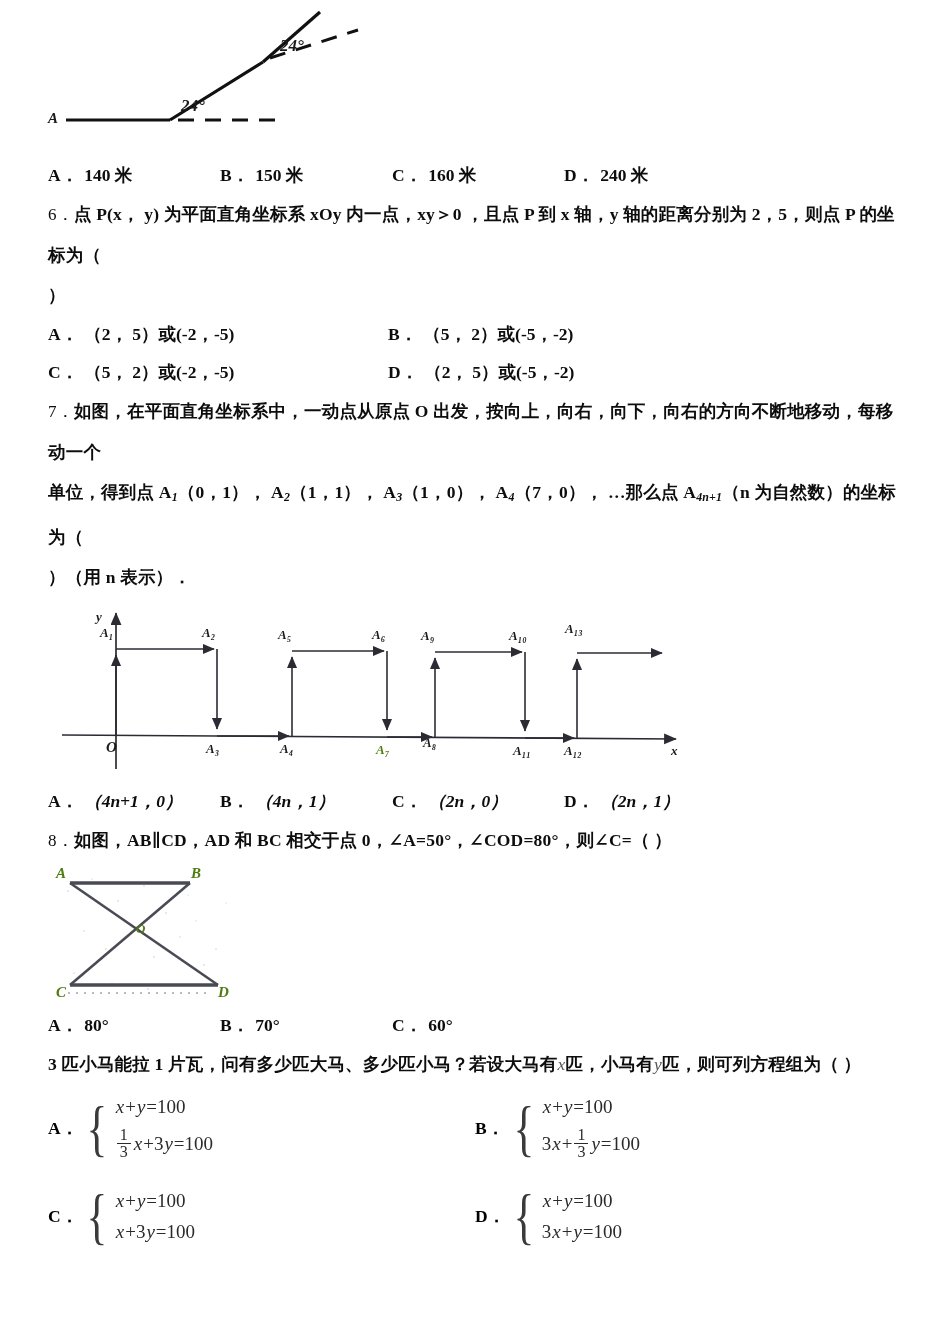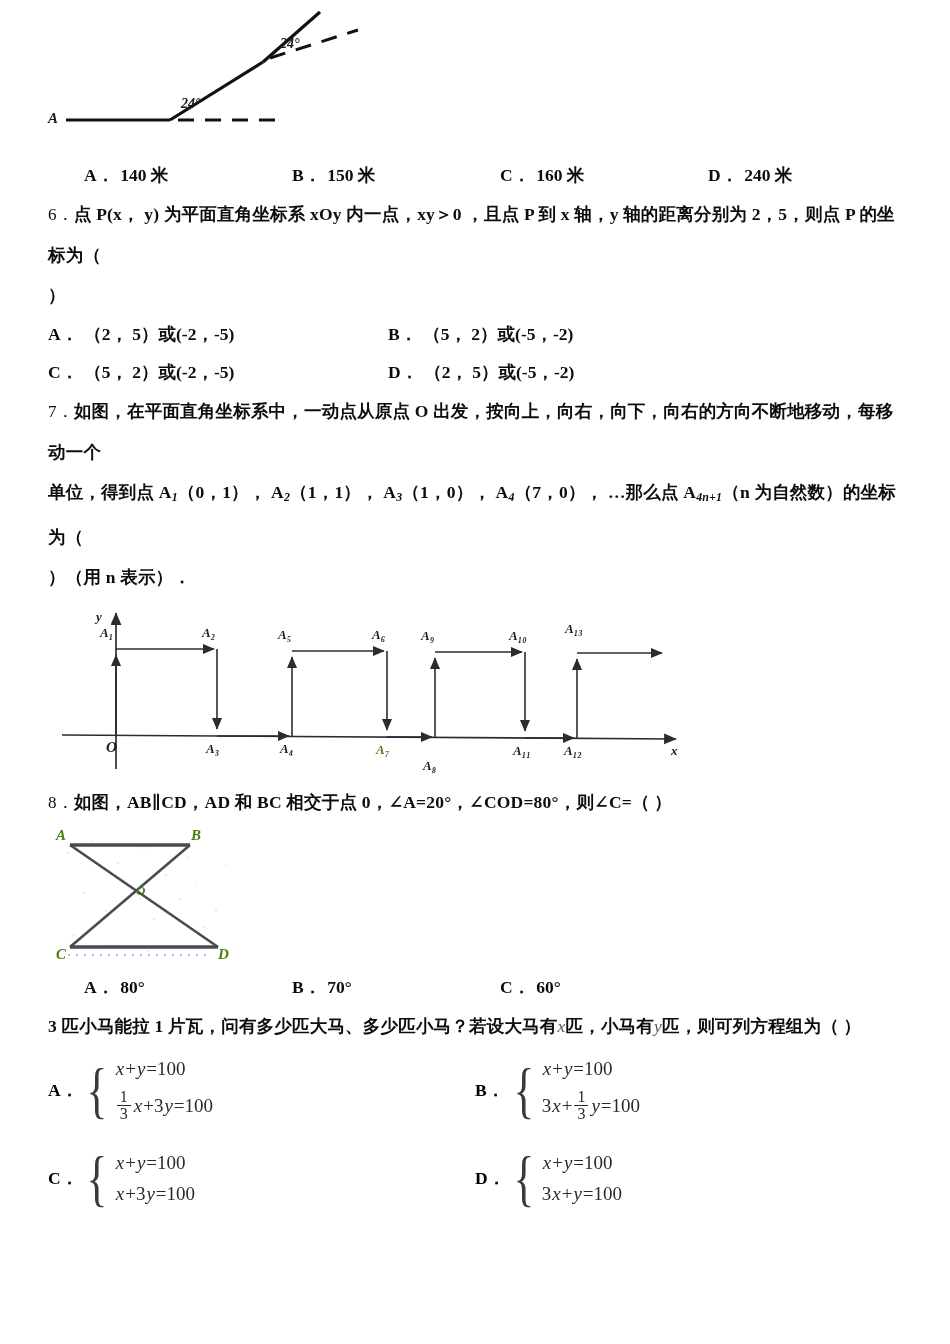--- a/index.html
+++ b/index.html
@@ -39,21 +39,21 @@
     display: flex;
     font-family: "Liberation Serif", "DejaVu Serif", serif;
     font-size: 17.5px;
     font-weight: bold;
     line-height: 38px;
     color: #0d0d0d;
   }
   .opt { white-space: nowrap; }
   .opt .lbl { margin-right: 6px; }
 
-  .w4 .opt { width: 172px; margin-left: 36px; }
+  .w4 .opt { width: 172px; }
   .w2 .opt { width: 340px; }
 
   .ital { font-style: italic; }
   sub {
     font-size: 0.68em;
     vertical-align: -0.28em;
     font-style: italic;
   }
 
   
@@ -71,21 +71,21 @@
   .fig-label {
     position: absolute;
     font-family: "Liberation Serif", "DejaVu Serif", serif;
     font-style: italic;
     font-weight: bold;
     font-size: 15px;
     color: #1a1a1a;
   }
   .fig-label.small { font-size: 13px; }
   .fig-label.ang {
-    font-size: 14px;
+    font-size: 17px;
     font-style: italic;
     font-weight: bold;
   }
   .fig-label.faint { color: #4d7c0f; }
 
   
   .sys-grid {
     display: flex;
     flex-wrap: wrap;
     width: 100%;
@@ -240,31 +240,45 @@
     <span class="fig-label small" style="left:617px; top:146px;">x</span>
     <span class="fig-label" style="left:52px; top:142px;">O</span>
 
     <span class="fig-label small" style="left:46px; top:28px;">A₁</span>
     <span class="fig-label small" style="left:148px; top:28px;">A₂</span>
     <span class="fig-label small" style="left:152px; top:144px;font-family:Liberation Serif, serif;">A₃</span>
     <span class="fig-label small" style="left:226px; top:144px;">A₄</span>
     <span class="fig-label small" style="left:224px; top:30px;text-align:right;">A₅</span>
     <span class="fig-label small" style="left:318px; top:30px;">A₆</span>
     <span class="fig-label small faint" style="left:322px; top:145px;">A₇</span>
-    <span class="fig-label small" style="left:369px; top:161px;">A₈</span>
+    <span class="fig-label small" style="left:369px; top:138px;">A₈</span>
     <span class="fig-label small" style="left:367px; top:31px;">A₉</span>
     <span class="fig-label small" style="left:455px; top:31px;">A₁₀</span>
     <span class="fig-label small" style="left:459px; top:146px;">A₁₁</span>
     <span class="fig-label small" style="left:510px; top:146px;">A₁₂</span>
     <span class="fig-label small" style="left:511px; top:24px;">A₁₃</span>
   </div>
 
+  <div class="options-row w4">
+    <span class="opt">
+      <span class="lbl">A．</span><span class="ital">（4n+1，0）</span>
+    </span>
+    <span class="opt">
+      <span class="lbl">B．</span><span class="ital">（4n，1）</span>
+    </span>
+    <span class="opt">
+      <span class="lbl">C．</span><span class="ital">（2n，0）</span>
+    </span>
+    <span class="opt">
+      <span class="lbl">D．</span><span class="ital">（2n，1）</span>
+    </span>
+  </div>
 
   <div class="qtext">
-    <span class="qnum">8．</span><span>如图，AB∥CD，AD 和 BC 相交于点 0，∠A=20°，∠COD=80°，则∠C=（  ）</span>
+    <span class="qnum">8．</span><span>如图，AB∥CD，AD 和 BC 相交于点 0，∠A=50°，∠COD=80°，则∠C=（  ）</span>
   </div>
 
   <div class="figure" id="fig-bowtie">
     <svg width="215" height="145" viewBox="0 0 215 145">
 
       <g fill="#c9c9d2" opacity="0.55">
         <circle cx="20" cy="30" r="1"></circle>
           <circle cx="44" cy="18" r="0.8"></circle>
         <circle cx="70" cy="40" r="1"></circle>
           <circle cx="96" cy="25" r="0.9"></circle>

